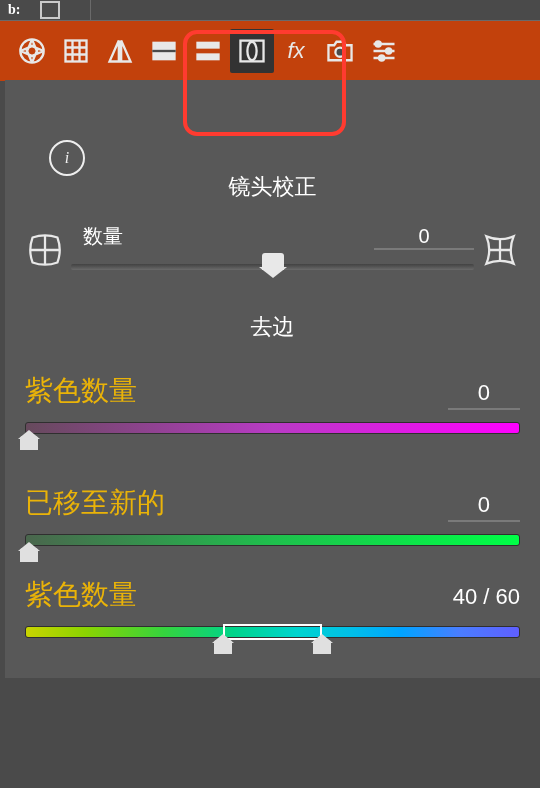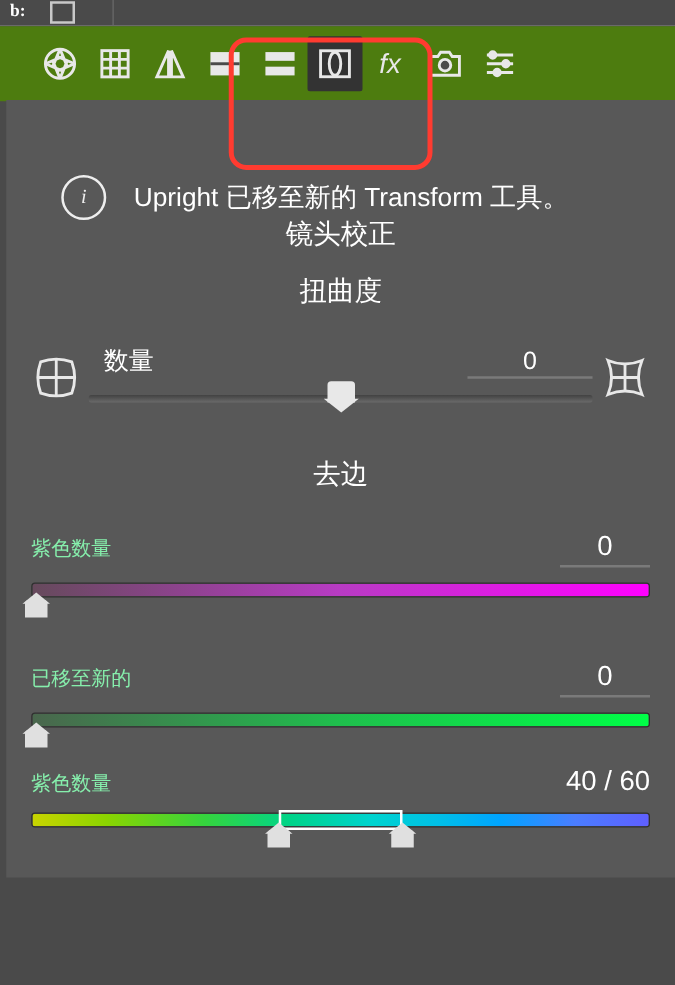--- a/index.html
+++ b/index.html
@@ -1,20 +1,20 @@
 <!DOCTYPE html>
 <html><head>
 <meta charset="utf-8">
 <style>
   html,body{margin:0;padding:0;background:#4a4a4a;width:540px;height:788px;font-family:-apple-system,"Helvetica Neue",Arial,sans-serif;color:#fff;overflow:hidden;}
   .topbar{display:flex;align-items:center;padding:0 8px;height:20px;border-bottom:1px solid #6a6a6a;background:#4a4a4a;}
   .topbar .b{font-family:Georgia,serif;font-size:14px;font-weight:bold}
   .topbar .sq{width:16px;height:14px;border:2px solid #c9c9c9;margin-left:20px}
   .vline{width:1px;height:100%;background:#6a6a6a;margin-left:30px}
-  .toolbar{display:flex;align-items:center;height:60px;background:#4d7c0f;padding:0 26px;position:relative;}
+  .toolbar{display:flex;align-items:center;height:60px;background:#c2410c;padding:0 10px;position:relative;}
   .tool{width:44px;height:44px;display:flex;align-items:center;justify-content:center;cursor:pointer;}
   .tool svg{stroke:#e8e8e8;fill:none;stroke-width:2;}
   .tool.fx{font-size:22px;font-style:italic;color:#e8e8e8}
   .tool.sel{background:#333;border-radius:2px}
   .tooltip{position:absolute;top:92px;left:50%;transform:translateX(-50%);font-size:22px;color:#fff;}
   .annot{position:absolute;top:30px;left:183px;width:155px;height:98px;border:4px solid #ff3b30;border-radius:14px;pointer-events:none;}
   .panel{position:absolute;left:5px;right:0;top:80px;background:#585858;padding:0 20px 40px 20px;}
   .info{display:flex;align-items:center;margin-top:60px;margin-bottom:30px;}
   .info .iicon{width:32px;height:32px;border:2px solid #eee;border-radius:50%;display:flex;align-items:center;justify-content:center;font-family:Georgia,serif;font-style:italic;font-size:16px;color:#eee;margin-right:22px;margin-left:24px;}
   .info .txt{font-size:21px;color:#fff;font-weight:400}
@@ -23,21 +23,21 @@
   .dist-ico{width:40px;height:40px;display:flex;align-items:center;justify-content:center;margin-top:24px;}
   .dist-mid{flex:1;padding:0 6px;}
   .dist-mid .lbl{font-size:20px;color:#fff;margin-bottom:8px;padding-left:6px}
   .slider-track{height:6px;background:linear-gradient(#424242,#6a6a6a);border-radius:2px;position:relative;margin-top:6px;}
   .slider-thumb{position:absolute;top:-11px;width:22px;height:17px;background:#e8e8e8;border-radius:3px 3px 0 0;}
   .slider-thumb:after{content:"";position:absolute;left:-3px;top:14px;border-left:14px solid transparent;border-right:14px solid transparent;border-top:11px solid #e8e8e8}
   .val-box{margin-left:auto;width:100px;text-align:center;font-size:20px;color:#fff;border-bottom:2px solid #7a7a7a;}
   .dist-top{display:flex;align-items:baseline;padding-left:6px;}
   .row{margin-top:30px;}
   .row .hdr{display:flex;align-items:baseline;margin-bottom:12px;}
-  .row .lbl{font-size:16px;color:#86efac;}
+  .row .lbl{font-size:28px;color:#eab308;}
   .row .val{margin-left:auto;font-size:22px;color:#fff;}
   .underline{border-bottom:2px solid #7a7a7a;padding:0 30px 2px}
   .grad-track{height:10px;border-radius:3px;position:relative;border:1px solid #2f2f2f;}
   .g-purple-amt{background:linear-gradient(90deg,#664a5c 0%,#b83bc4 50%,#ff00ff 100%);}
   .g-purple-hue{background:linear-gradient(90deg,#00cfd1 0%,#009bff 20%,#4b6dff 32%,#9a8bff 45%,#e36de0 60%,#ff49c3 70%,#ff3d5a 80%,#e05b27 92%,#b75d1e 100%);}
   .g-green-amt{background:linear-gradient(90deg,#4a664d 0%,#1fbf4d 50%,#00ff47 100%);}
   .g-green-hue{background:linear-gradient(90deg,#c9d400 0%,#8bd400 12%,#35d43e 28%,#00d48a 42%,#00d4cf 55%,#00bfe8 66%,#00a4ff 76%,#4a7dff 88%,#5f5fff 100%);}
   .thumb-s{position:absolute;bottom:-17px;width:18px;height:14px;background:#e0e0e0;border-radius:3px 3px 0 0;}
   .thumb-s:after{content:"";position:absolute;left:-2px;bottom:11px;border-left:11px solid transparent;border-right:11px solid transparent;border-bottom:9px solid #e0e0e0}
   .range-sel{position:absolute;top:-3px;bottom:-3px;border:2px solid #fff;}
@@ -104,24 +104,22 @@
       </svg>
   </div>
 </div>
 
 <div class="panel">
 
   <div class="tooltip">镜头校正</div>
 
   <div class="info">
     <div class="iicon">i</div>
-    <div class="txt">Upright 已移至新的 Transform 工具。</div>
   </div>
 
-  <div class="section-title">扭曲度</div>
 
   <div class="dist-row">
     <div class="dist-ico">
       <svg width="34" height="34" viewBox="0 0 30 30" stroke="#e8e8e8" fill="none" stroke-width="2">
         <path d="M4 4 Q15 0 26 4 Q30 15 26 26 Q15 30 4 26 Q0 15 4 4 Z"></path>
         <path d="M15 2 V28 M2 15 H28"></path>
       </svg>
     </div>
     <div class="dist-mid">
       <div class="dist-top">

